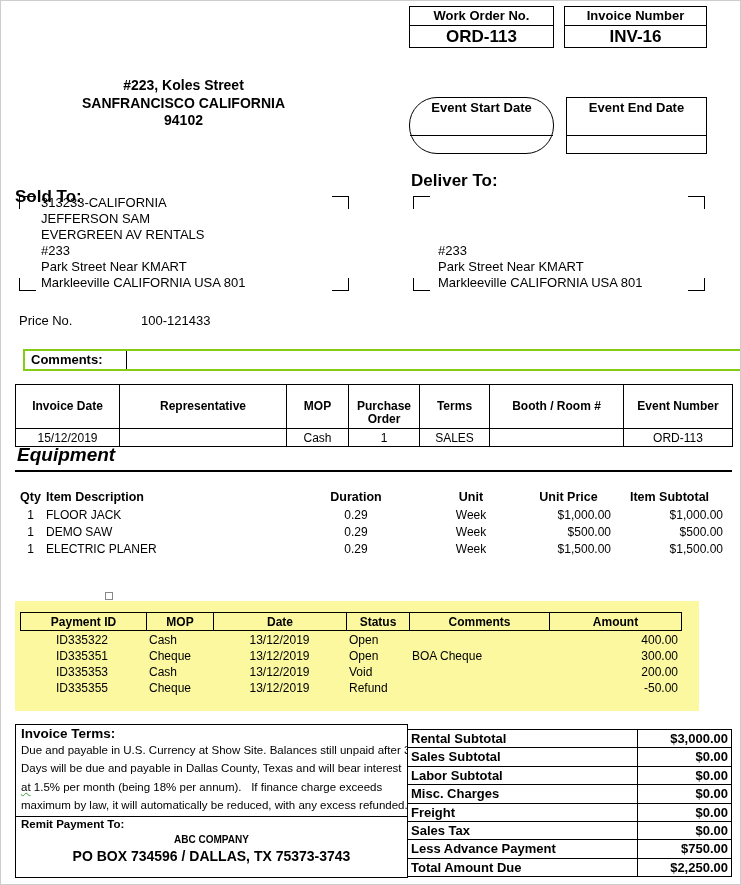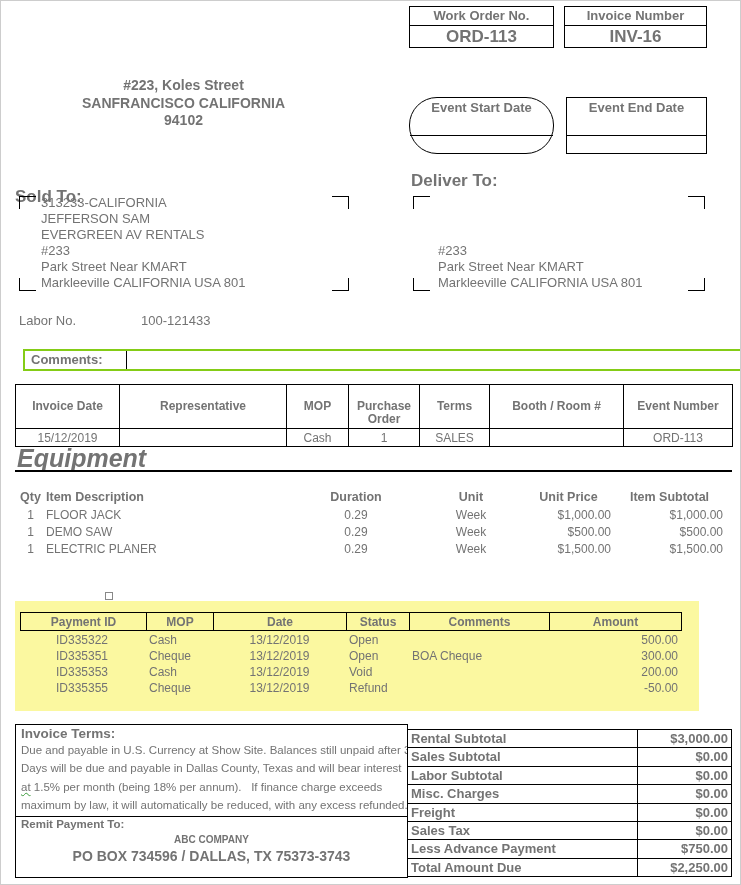--- a/index.html
+++ b/index.html
@@ -1,17 +1,17 @@
 <!DOCTYPE html>
 <html><head>
 <meta charset="utf-8">
 <style>
   html,body{margin:0;padding:0;background:#fff;}
   .page{position:relative;width:739px;height:883px;border:1px solid #cdcdcd;background:#fff;
-        font-family:"Liberation Sans",sans-serif;color:#737373;overflow:hidden;}
+        font-family:"Liberation Sans",sans-serif;color:#000000;overflow:hidden;}
 
   
   .hdr-box{position:absolute;border:1px solid #000;}
   .hdr-box .lbl{border-bottom:1px solid #000;font-weight:bold;font-size:13px;text-align:center;height:18px;line-height:18px;}
   .hdr-box .val{font-weight:bold;font-size:17px;text-align:center;height:21px;line-height:21px;}
   .evt-box{position:absolute;border:1px solid #000;}
   .evt-box .lbl{font-weight:bold;font-size:13px;text-align:center;height:37px;line-height:20px;border-bottom:1px solid #000;}
   .evt-box .val{height:17px;font-size:12px;text-align:center;}
 
   .company-address{position:absolute;left:45px;top:76px;width:275px;text-align:center;
@@ -34,21 +34,21 @@
   .comments-box .c-lbl{width:102px;border-right:1px solid #000;font-weight:bold;font-size:13px;line-height:18px;padding-left:6px;box-sizing:border-box;}
   .comments-box .c-val{flex:1;font-size:12px;line-height:18px;padding-left:4px;}
 
   
   .order-tbl{position:absolute;left:14px;top:383px;width:717px;border-collapse:collapse;table-layout:fixed;}
   .order-tbl th,.order-tbl td{border:1px solid #000;font-size:12px;text-align:center;padding:0;}
   .order-tbl th{font-weight:bold;height:28px;vertical-align:top;line-height:13px;padding-top:15px;}
   .order-tbl td{height:17px;}
 
   
-  .equip-title{position:absolute;left:16px;top:443px;font-weight:bold;font-style:italic;font-size:25px;}
+  .equip-title{position:absolute;left:16px;top:443px;font-weight:bold;font-style:italic;font-size:19px;}
   .equip-rule{position:absolute;left:14px;top:469px;width:717px;height:0;border-top:2px solid #000;}
   .equip-grid{position:absolute;left:14px;top:488px;width:717px;font-size:12px;}
   .equip-row{display:grid;grid-template-columns:31px 250px 120px 110px 90px 116px;height:17px;line-height:17px;}
   .equip-row.head{font-weight:bold;font-size:12.5px;height:16px;margin-bottom:2px;}
   .equip-row .c-qty{text-align:center;}
   .equip-row .c-desc{text-align:left;}
   .equip-row .c-dur{text-align:center;}
   .equip-row .c-unit{text-align:center;}
   .equip-row .c-price{text-align:right;padding-right:5px;}
   .equip-row .c-sub{text-align:right;padding-right:9px;}
@@ -130,21 +130,21 @@
   <div class="corner tl" style="left:412px;top:195px;"></div>
   <div class="corner tr" style="left:687px;top:195px;"></div>
   <div class="corner bl" style="left:412px;top:277px;"></div>
   <div class="corner br" style="left:687px;top:277px;"></div>
   <div class="addr-lines" style="left:437px;top:242px;">
     <div>#233</div>
     <div>Park Street Near KMART</div>
     <div>Markleeville CALIFORNIA  USA 801</div>
   </div>
 
-  <div class="phone-label">Labor No.</div>
+  <div class="phone-label">Price No.</div>
   <div class="phone-value">100-121433</div>
 
   <div class="comments-box">
     <div class="c-lbl">Comments:</div>
     <div class="c-val"></div>
   </div>
 
   <table class="order-tbl">
     <colgroup>
       <col style="width:104px">
@@ -236,21 +236,21 @@
       </tr>
     </tbody>
       </table>
     <div class="pay-rows">
       <div class="pay-row">
         <div class="p-id">ID335322</div>
         <div class="p-mop">Cash</div>
         <div class="p-date">13/12/2019</div>
         <div class="p-status">Open</div>
         <div class="p-com"></div>
-        <div class="p-amt">500.00</div>
+        <div class="p-amt">400.00</div>
       </div>
       <div class="pay-row">
         <div class="p-id">ID335351</div>
         <div class="p-mop">Cheque</div>
         <div class="p-date">13/12/2019</div>
         <div class="p-status">Open</div>
         <div class="p-com">BOA Cheque</div>
         <div class="p-amt">300.00</div>
       </div>
       <div class="pay-row">

